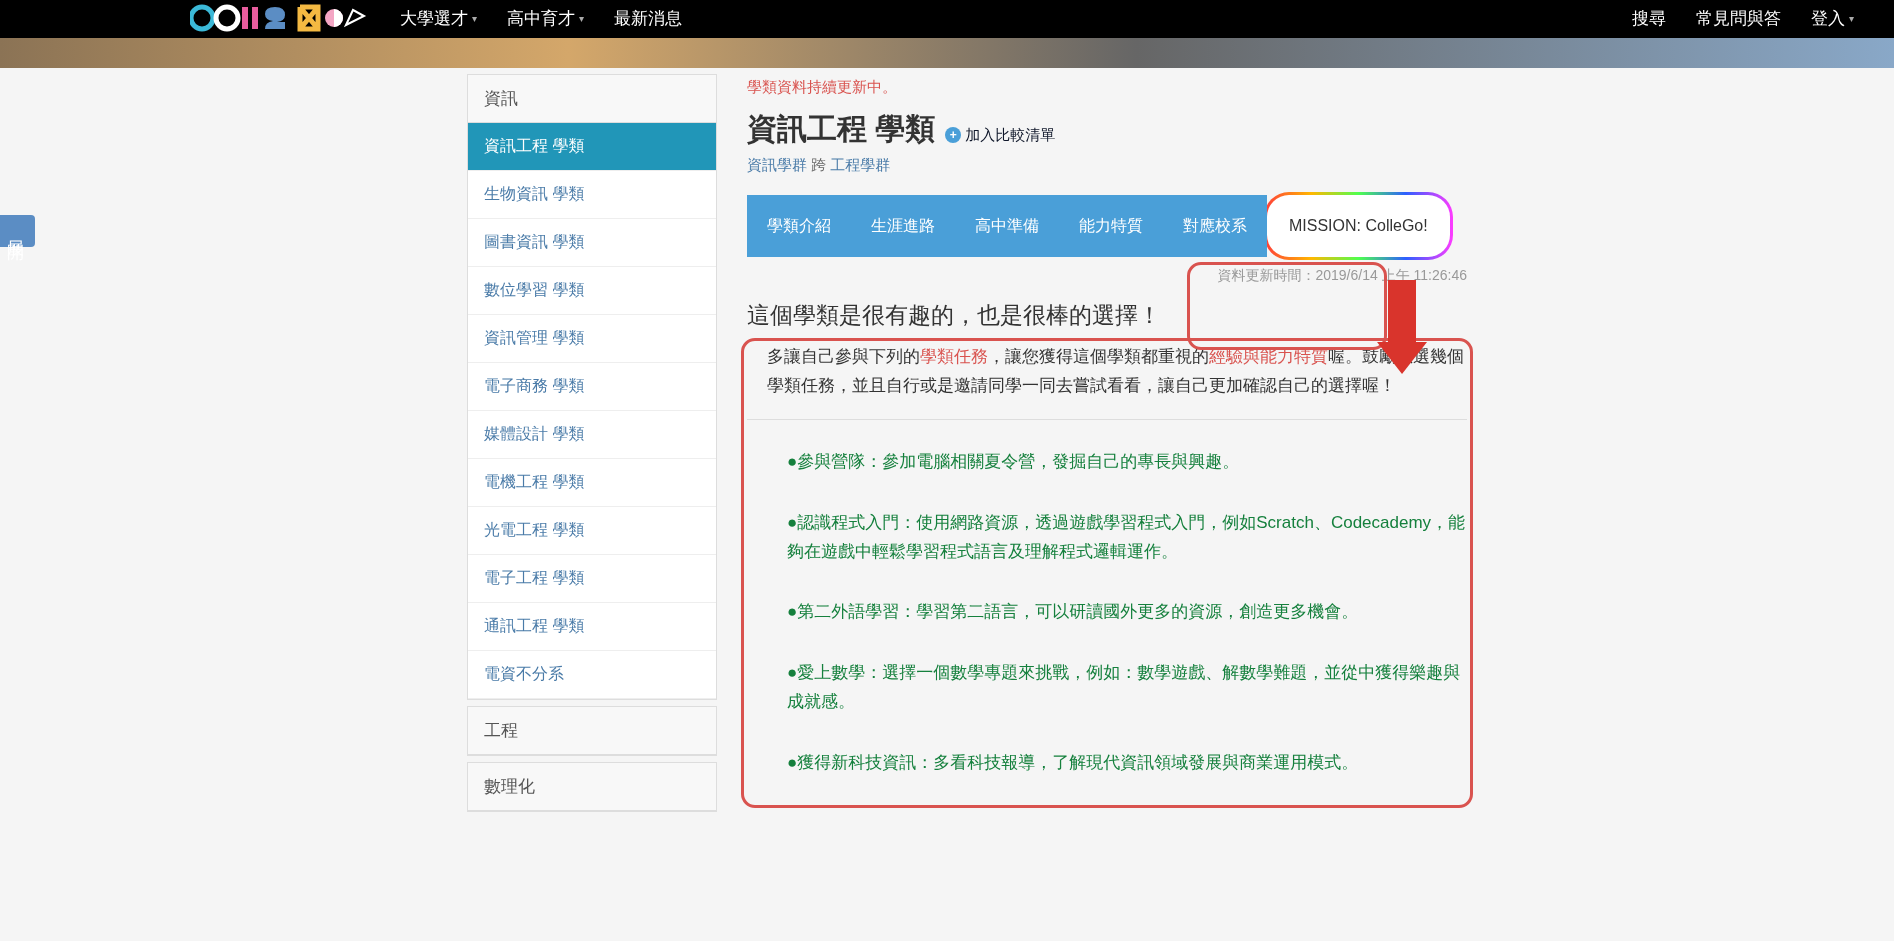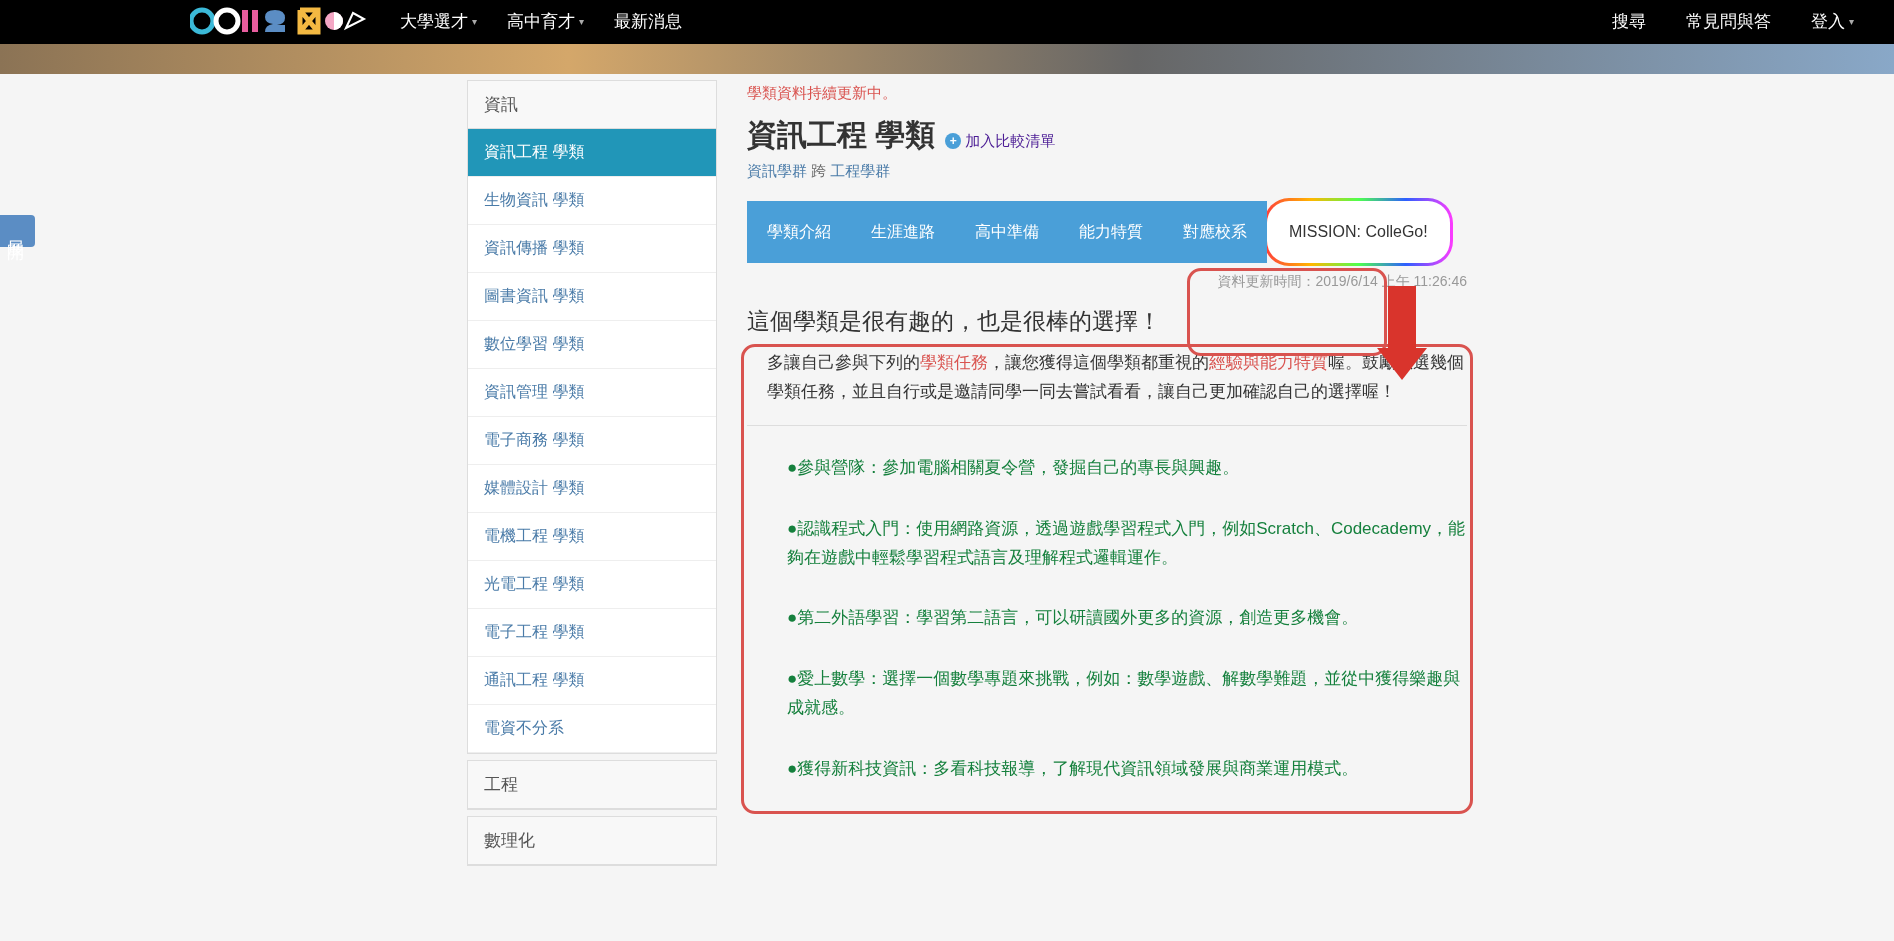--- a/index.html
+++ b/index.html
@@ -4,35 +4,35 @@
 <style>
 * { margin: 0; padding: 0; box-sizing: border-box; }
 body {
   font-family: "Microsoft JhengHei", "PingFang TC", sans-serif;
   background: #f5f5f5;
   color: #333;
   min-height: 941px;
 }
 .header {
   background: #000;
-  height: 44px;
+  height: 38px;
   display: flex;
   align-items: center;
   padding: 0 20px 2px 190px;
 }
 .logo {
   display: flex;
   align-items: center;
   gap: 2px;
   margin-right: 30px;
 }
 .nav { display: flex; gap: 30px; flex: 1; }
 .nav-item { color: #fff; font-size: 17px; cursor: pointer; display: flex; align-items: center; gap: 4px; }
 .nav-item.dropdown::after { content: "▾"; font-size: 10px; color: #aaa; }
-.nav-right { display: flex; gap: 40px; margin-right: 20px; align-items: flex-end; }
+.nav-right { display: flex; gap: 30px; margin-right: 20px; align-items: flex-end; }
 .banner {
   height: 30px;
   background: linear-gradient(90deg, #8b7355 0%, #d4a76a 30%, #666 60%, #89a8c8 100%);
   position: relative;
   overflow: hidden;
 }
 .body-wrap {
   display: flex;
   max-width: 1420px;
   margin: 0 auto;
@@ -84,21 +84,21 @@
   color: #fff;
 }
 .main {
   flex: 1;
   padding-top: 10px;
   position: relative;
 }
 .notice { color: #d9534f; font-size: 15px; margin-bottom: 12px; }
 .title-row { display: flex; align-items: baseline; gap: 10px; margin-bottom: 6px; }
 .page-title { font-size: 30px; font-weight: bold; color: #333; }
-.add-compare { color: #4c1d95; font-size: 15px; cursor: pointer; display: flex; align-items: center; gap: 4px; }
+.add-compare { color: #0f172a; font-size: 15px; cursor: pointer; display: flex; align-items: center; gap: 4px; }
 .add-compare::before {
   content: "+";
   display: inline-flex;
   width: 16px; height: 16px;
   background: #4a9fd8;
   color: #fff;
   border-radius: 50%;
   align-items: center;
   justify-content: center;
   font-size: 12px;
@@ -208,21 +208,20 @@
 <div class="banner"></div>
 
 <div class="expand-tab">展開</div>
 
 <div class="body-wrap">
   <div class="sidebar" id="sidebar">
       <div class="sidebar-group">
         <div class="sidebar-group-title">資訊</div>
         <div class="sidebar-item active">資訊工程 學類</div>
         <div class="sidebar-item">生物資訊 學類</div>
-        <div class="sidebar-item">資訊傳播 學類</div>
         <div class="sidebar-item">圖書資訊 學類</div>
         <div class="sidebar-item">數位學習 學類</div>
         <div class="sidebar-item">資訊管理 學類</div>
         <div class="sidebar-item">電子商務 學類</div>
         <div class="sidebar-item">媒體設計 學類</div>
         <div class="sidebar-item">電機工程 學類</div>
         <div class="sidebar-item">光電工程 學類</div>
         <div class="sidebar-item">電子工程 學類</div>
         <div class="sidebar-item">通訊工程 學類</div>
         <div class="sidebar-item">電資不分系</div>

